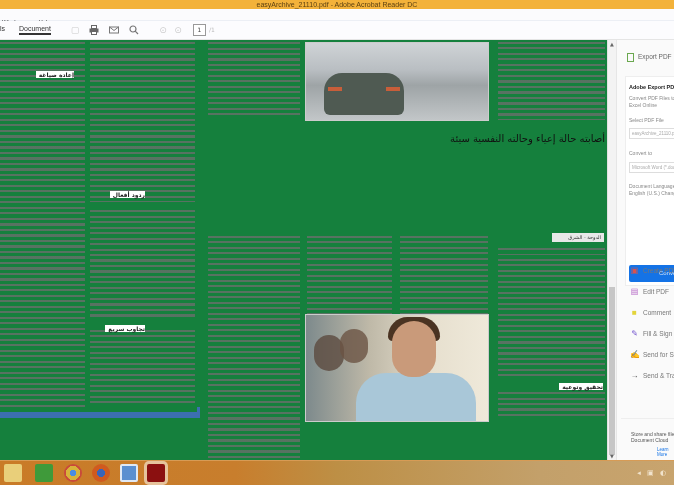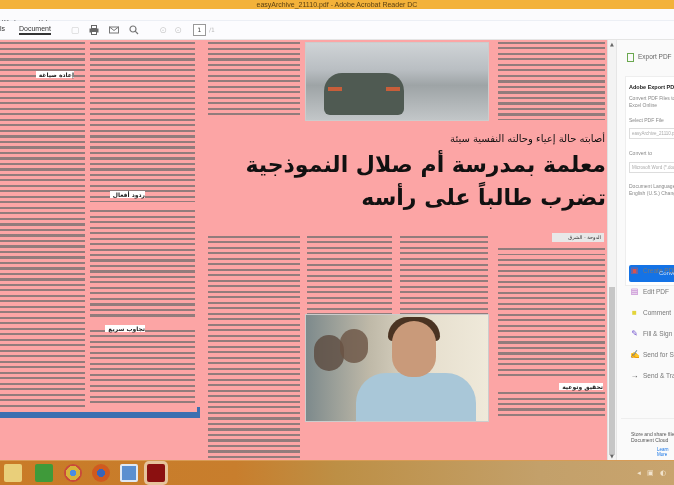--- a/index.html
+++ b/index.html
@@ -8,21 +8,21 @@
   .titlebar .title { position: absolute; left: 0; right: 0; top: 0; text-align: center; font-size: 7px; line-height: 9px; color: #5a3f10; font-family: "Liberation Sans", sans-serif; }
   .menubar { position: absolute; left: 0; top: 9px; width: 674px; height: 12px; background: #fbfbfd; border-bottom: 1px solid #eceff5; }
   .menubar span { font-size: 6px; line-height: 12px; color: #333; margin-left: 2px; margin-right: 8px; font-family: "Liberation Sans", sans-serif; }
   .toolbar { position: absolute; left: 0; top: 21px; width: 674px; height: 19px; background: #fcfcfe; border-bottom: 1px solid #e5e5e5; }
   .toolbar .tab { position: absolute; top: 4px; font-size: 7px; color: #333; font-family: "Liberation Sans", sans-serif; }
   .toolbar .tab.active { border-bottom: 2px solid #333; padding-bottom: 1px; }
   .tb-icon { position: absolute; top: 4px; width: 10px; height: 10px; color: #777; font-size: 9px; line-height: 10px; text-align: center; }
   .tb-icon.dim { color: #ccc; }
   .pagebox { position: absolute; left: 193px; top: 3px; width: 13px; height: 12px; border: 1px solid #999; font-size: 6px; line-height: 10px; text-align: center; color: #444; background: #fff; }
   .pagecount { position: absolute; left: 209px; top: 5px; font-size: 6px; color: #bbb; }
-  .docarea { position: absolute; left: 0; top: 40px; width: 607px; height: 420px; background: #fca5a5; overflow: hidden; }
+  .docarea { position: absolute; left: 0; top: 40px; width: 607px; height: 420px; background: #15803d; overflow: hidden; }
   .col { position: absolute; overflow: hidden; }
   .txt { width: 100%; height: 100%; background-image: repeating-linear-gradient(to bottom, #6e6e6e 0px, #6e6e6e 2px, transparent 2px, transparent 5.5px); opacity: 0.75; }
   .subhead { position: absolute; font-size: 6px; font-weight: bold; color: #222; direction: rtl; text-align: right; background: #fff; padding-left: 3px; }
   .photo { position: absolute; overflow: hidden; border: 1px solid #ccc; }
   .photo.car { background: linear-gradient(180deg, #cfd3d6 0%, #b9bec2 35%, #9ea4a6 55%, #c2c6c8 100%); }
   .car-body { position: absolute; left: 18px; top: 30px; width: 80px; height: 42px; background: #4f5a52; border-radius: 18px 18px 6px 6px; }
   .car-light { position: absolute; top: 44px; width: 14px; height: 4px; background: #c85e3a; }
   .photo.boy { background: linear-gradient(90deg, #7d8a8c 0%, #bfb9a8 35%, #e7e0cf 70%, #efe9da 100%); }
   .boy-head { position: absolute; left: 86px; top: 6px; width: 44px; height: 56px; background: #c99a7a; border-radius: 22px 22px 20px 20px; }
   .boy-hair { position: absolute; left: 82px; top: 2px; width: 52px; height: 24px; background: #4a3322; border-radius: 26px 26px 6px 6px; }
@@ -124,21 +124,20 @@
       <div class="txt"></div>
     </div>
 
   <div class="photo car" style="left:305px; top:2px; width:184px; height:79px;">
     <div class="car-body"></div>
     <div class="car-light" style="left:22px;"></div>
     <div class="car-light" style="left:80px;"></div>
   </div>
 
   <div class="headline-sub">أصابته حالة إعياء وحالته النفسية سيئة</div>
-  <div class="headline">معلمة بمدرسة أم صلال النموذجية تضرب طالباً على رأسه</div>
 
   <div class="tag">الدوحة - الشرق</div>
 
   <div class="col" style="left:208px; top:196px; width:92px; height:225px;">
       <div class="txt"></div>
     </div>
   <div class="col" style="left:307px; top:196px; width:85px; height:78px;">
       <div class="txt"></div>
     </div>
   <div class="col" style="left:400px; top:196px; width:88px; height:78px;">

